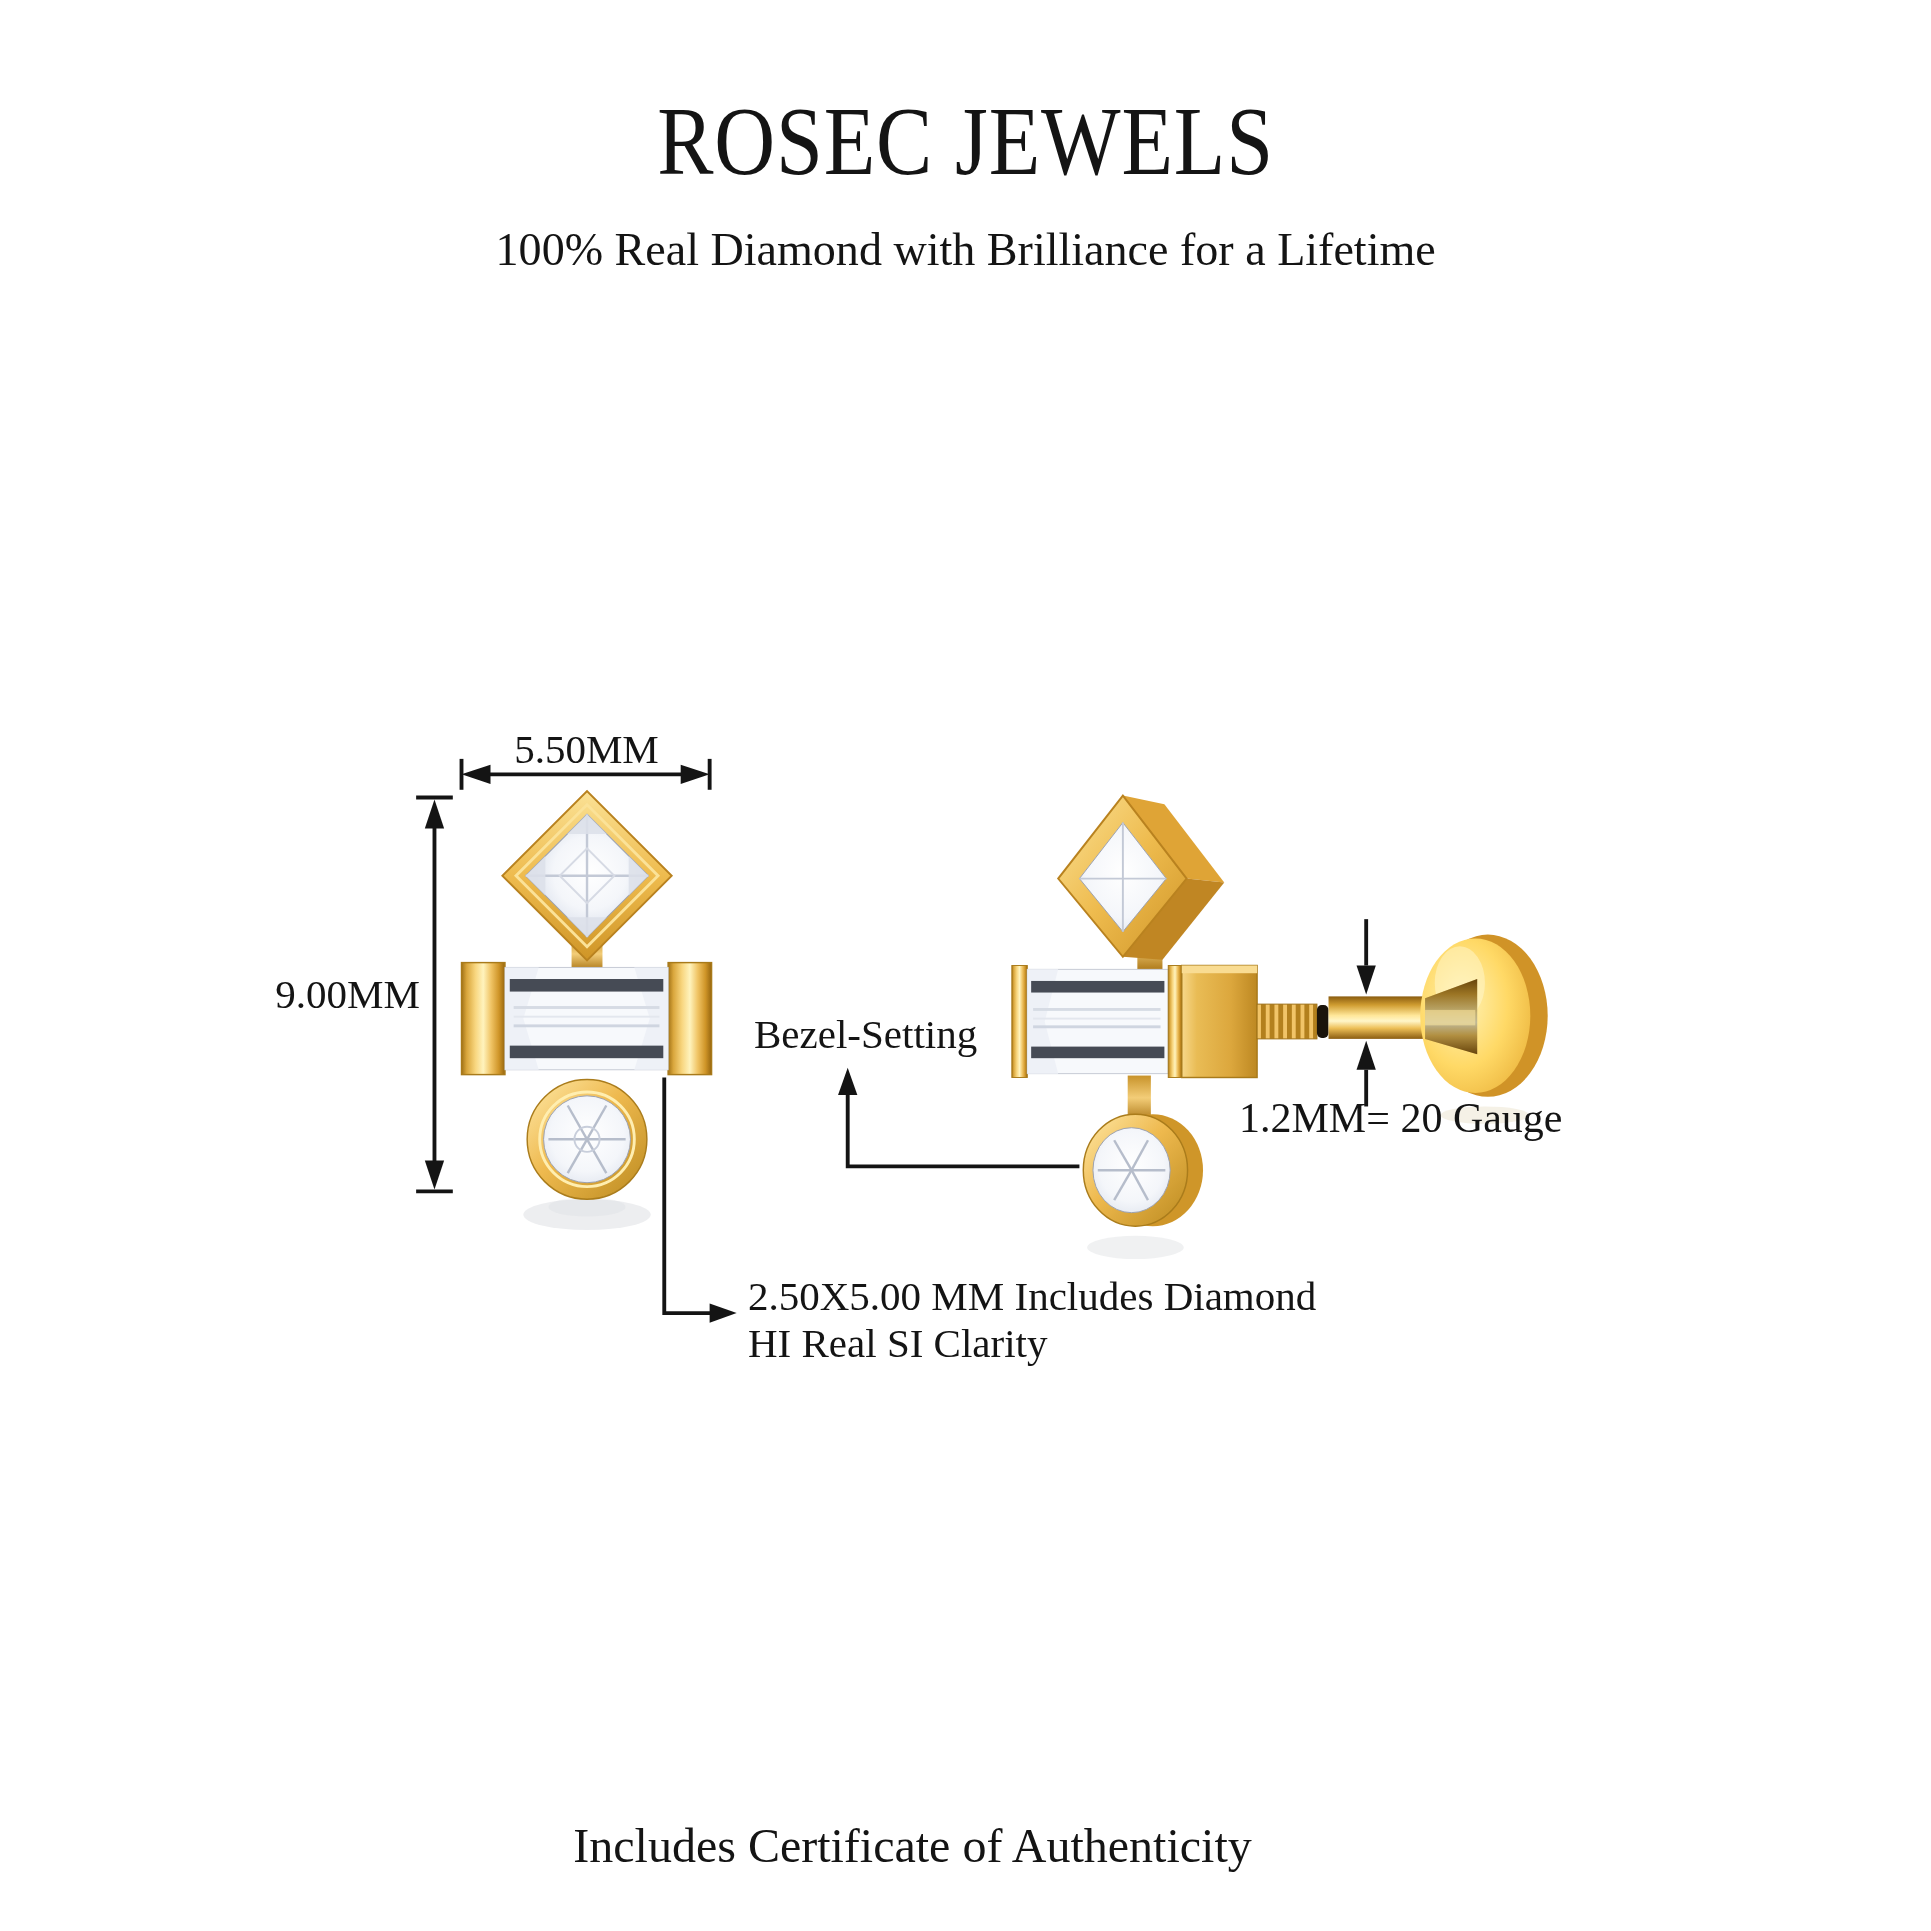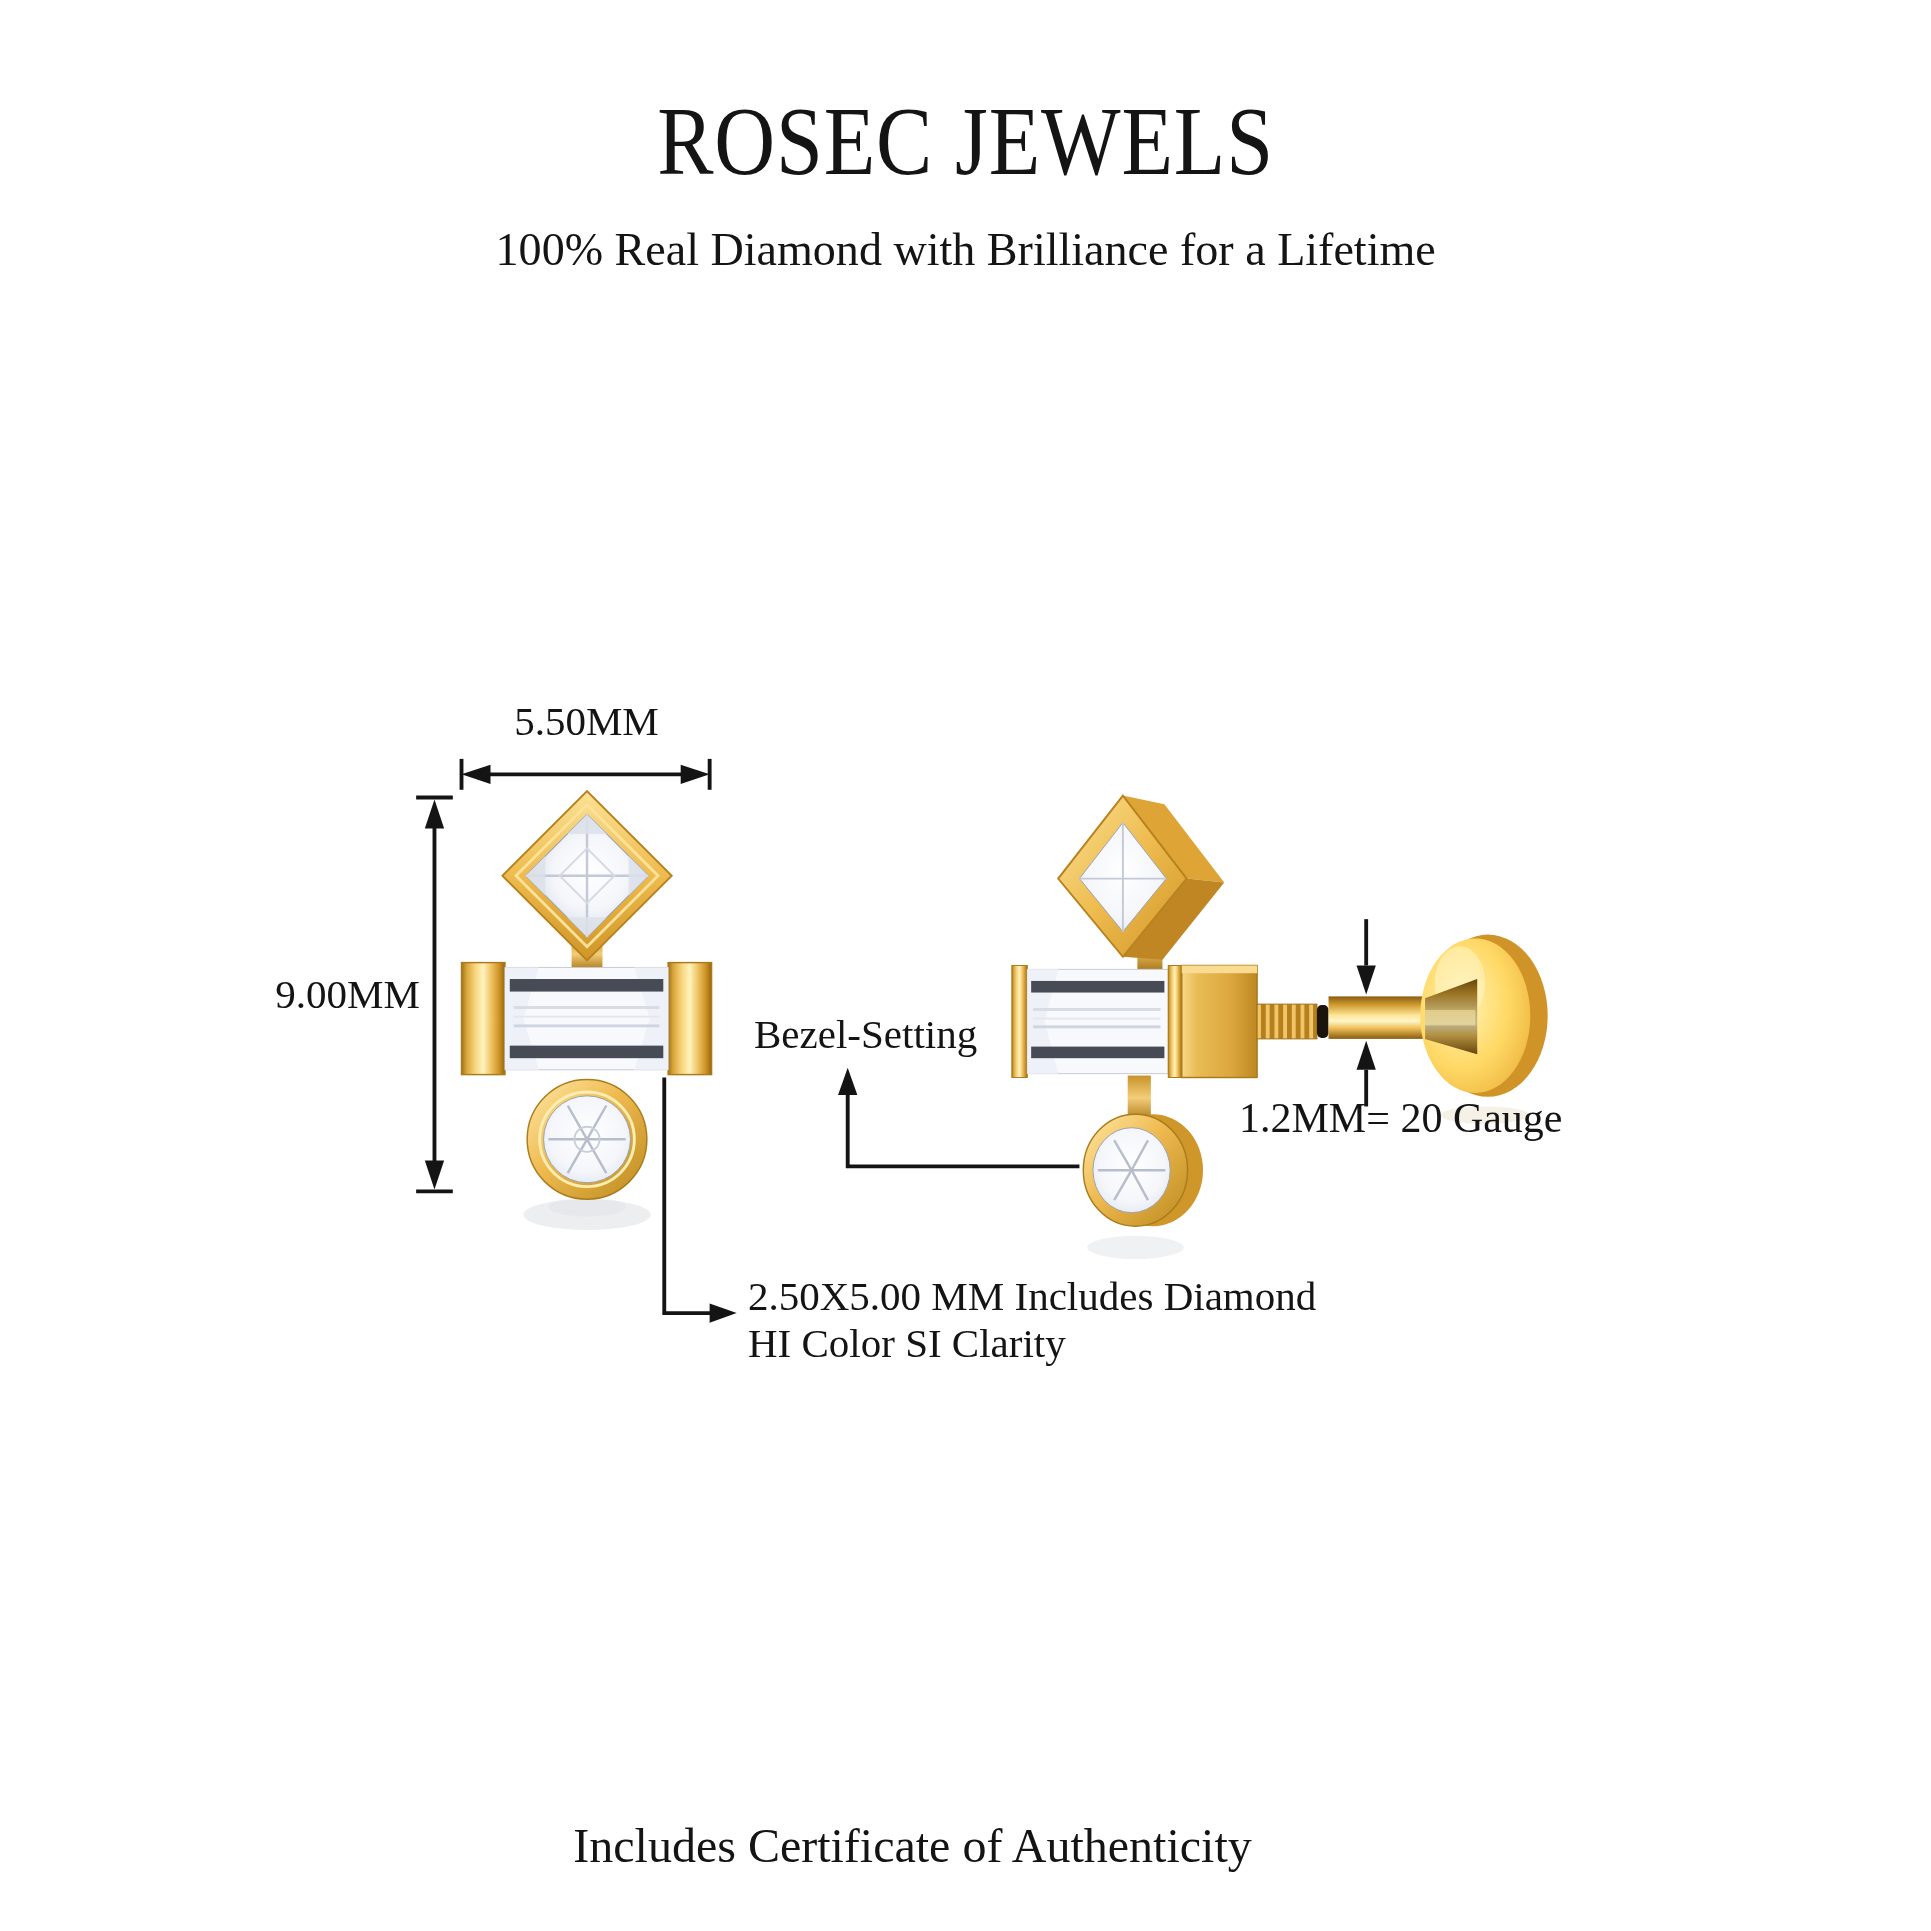--- a/index.html
+++ b/index.html
@@ -7,21 +7,21 @@
     position:relative;width:1931px;height:1931px;background:var(--background,#fff);
     font-family:"Liberation Serif","DejaVu Serif",serif;color:var(--text,#141414);
     overflow:hidden;
   }
   .abs{position:absolute;}
   .title{top:85px;left:14.5px;width:1902px;text-align:center;font-size:98px;font-weight:400;letter-spacing:1px;white-space:nowrap;}
   .title>span{display:inline-block;transform:scaleX(.86);transform-origin:center;}
   .subtitle{top:222px;left:0;width:1931px;text-align:center;font-size:47px;font-weight:400;white-space:nowrap;}
   .subtitle>span{display:inline-block;transform:scaleX(.98);transform-origin:center;}
   .ann{font-size:41px;line-height:1.15;white-space:nowrap;}
-  .width-label{left:439px;top:698px;width:295px;text-align:center;}
+  .width-label{left:439px;top:726px;width:295px;text-align:center;}
   .height-label{left:135px;top:971px;width:285px;text-align:right;}
   .bezel-label{left:754px;top:1011px;}
   .gauge-label{left:1239px;top:1094px;font-size:42px;}
   .baguette-note{left:748px;top:1273px;text-align:left;}
   .certificate{left:0;top:1818px;width:1825px;text-align:center;font-size:48px;}
   svg{position:absolute;left:0;top:0;}
 </style>
 </head>
 <body>
 
@@ -240,18 +240,18 @@
     <span>100% Real Diamond with Brilliance for a Lifetime</span>
   </div>
 
   <div class="abs ann width-label">5.50MM</div>
   <div class="abs ann height-label">9.00MM</div>
   <div class="abs ann bezel-label">Bezel-Setting</div>
   <div class="abs ann gauge-label">1.2MM= 20 Gauge</div>
 
   <div class="abs ann baguette-note">
     <div>2.50X5.00 MM Includes Diamond</div>
-    <div>HI Color SI Clarity</div>
+    <div>HI Real SI Clarity</div>
   </div>
 
   <div class="abs ann certificate">Includes Certificate of Authenticity</div>
 </div>
 
 
 </body></html>

